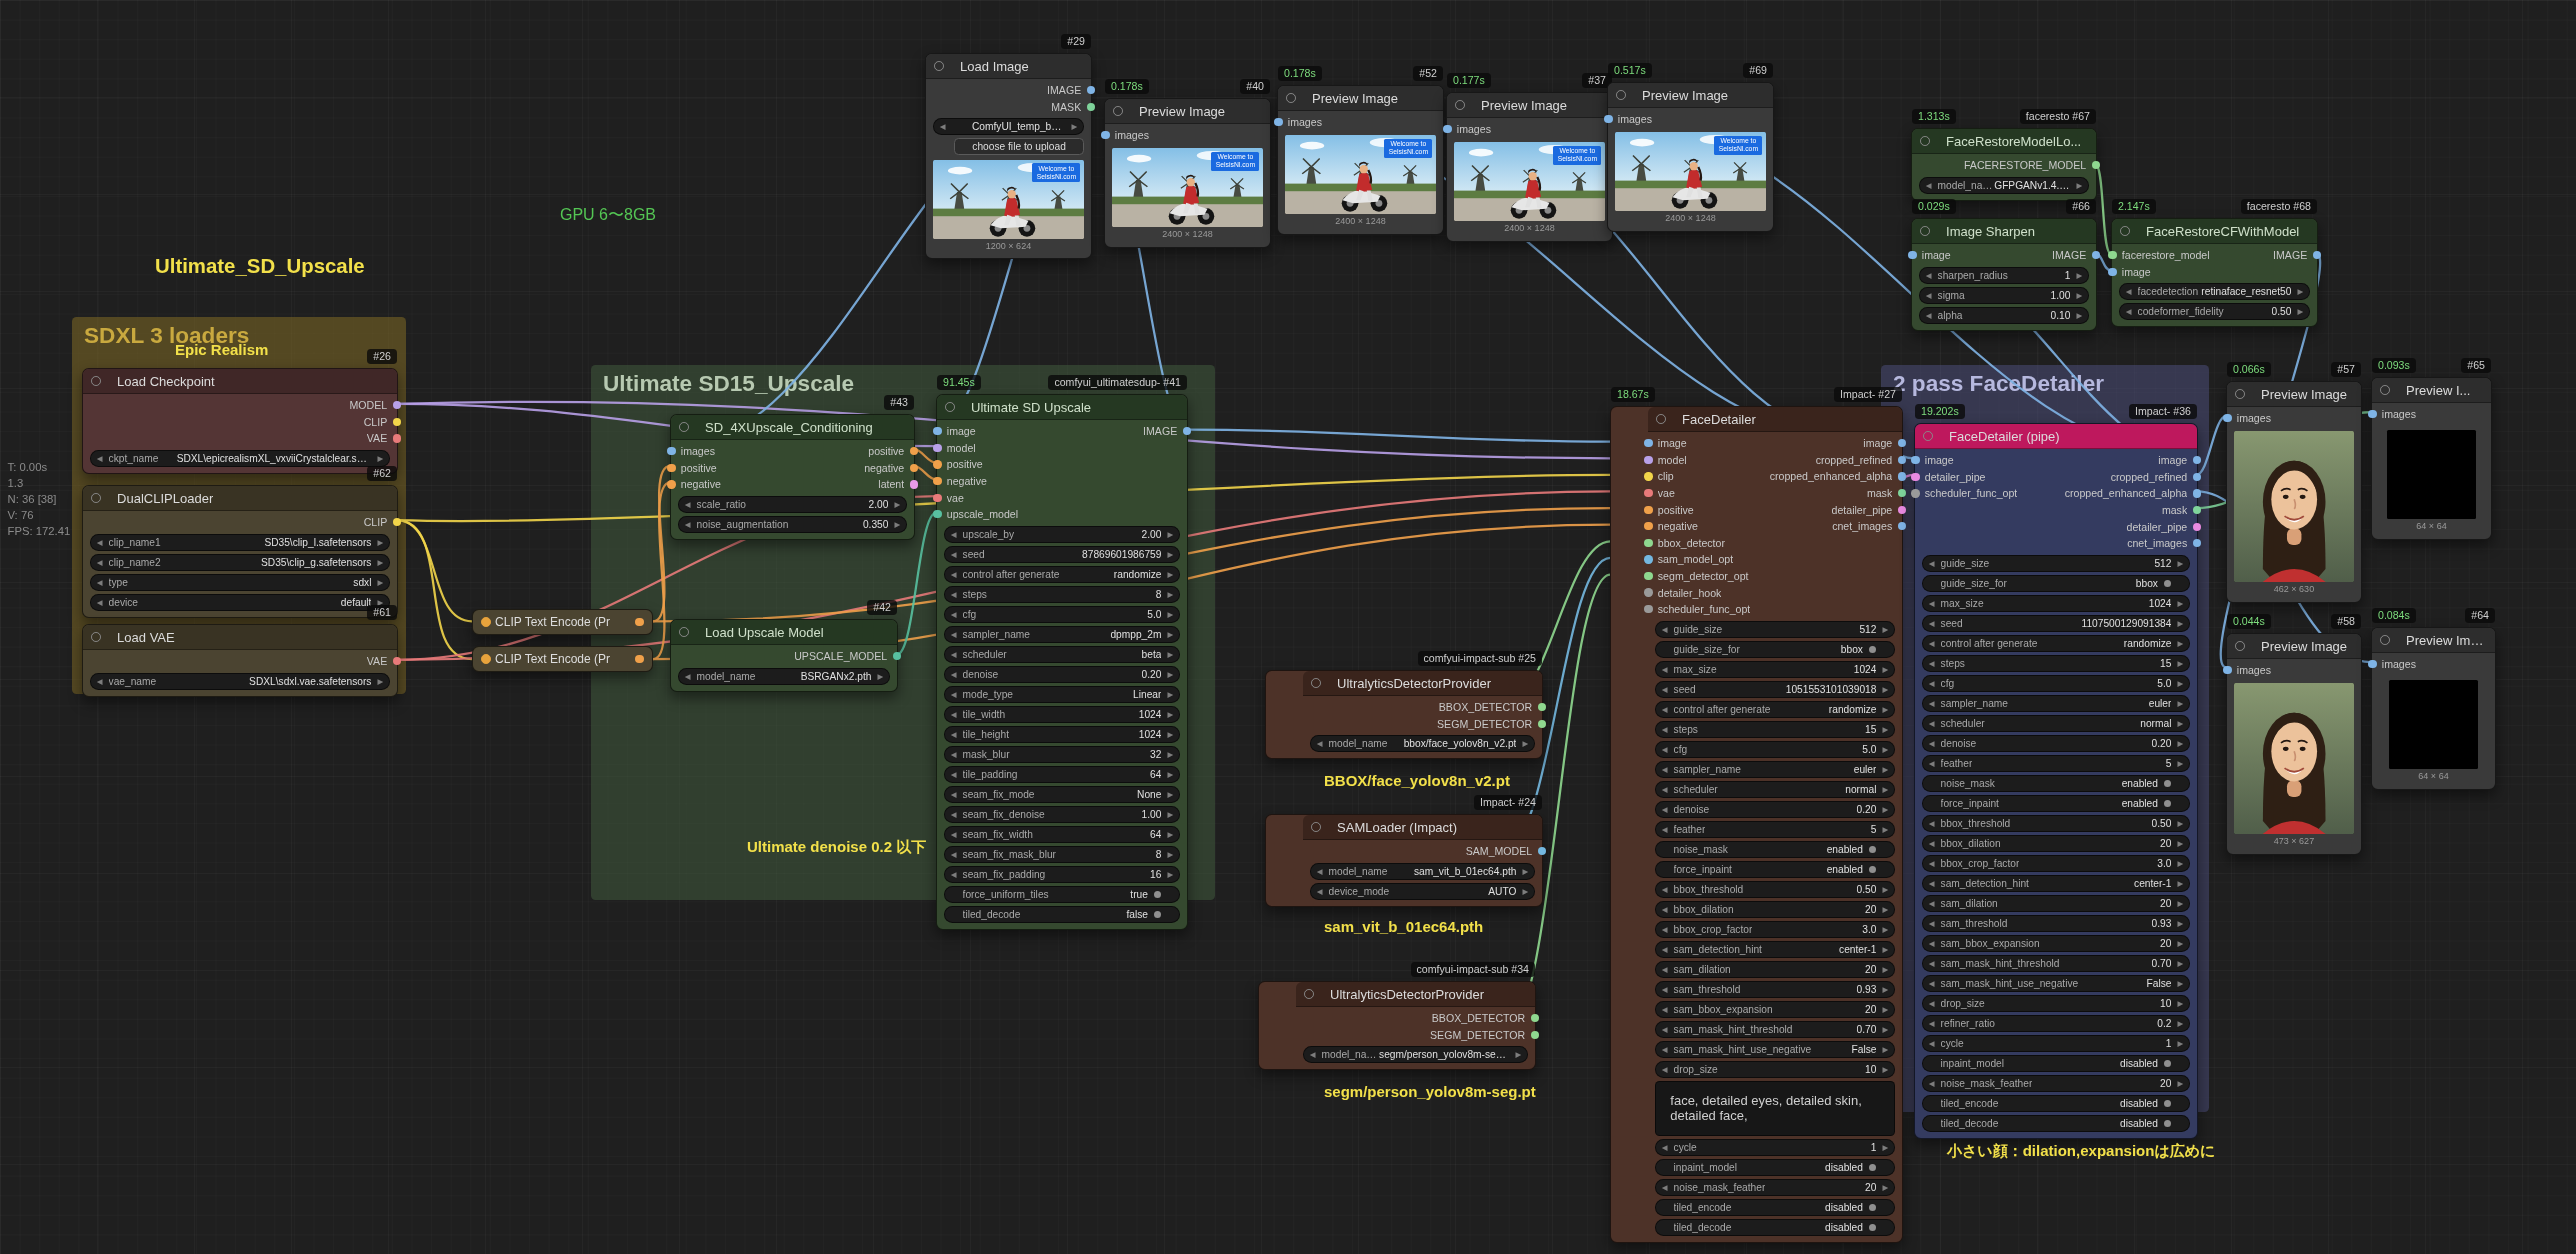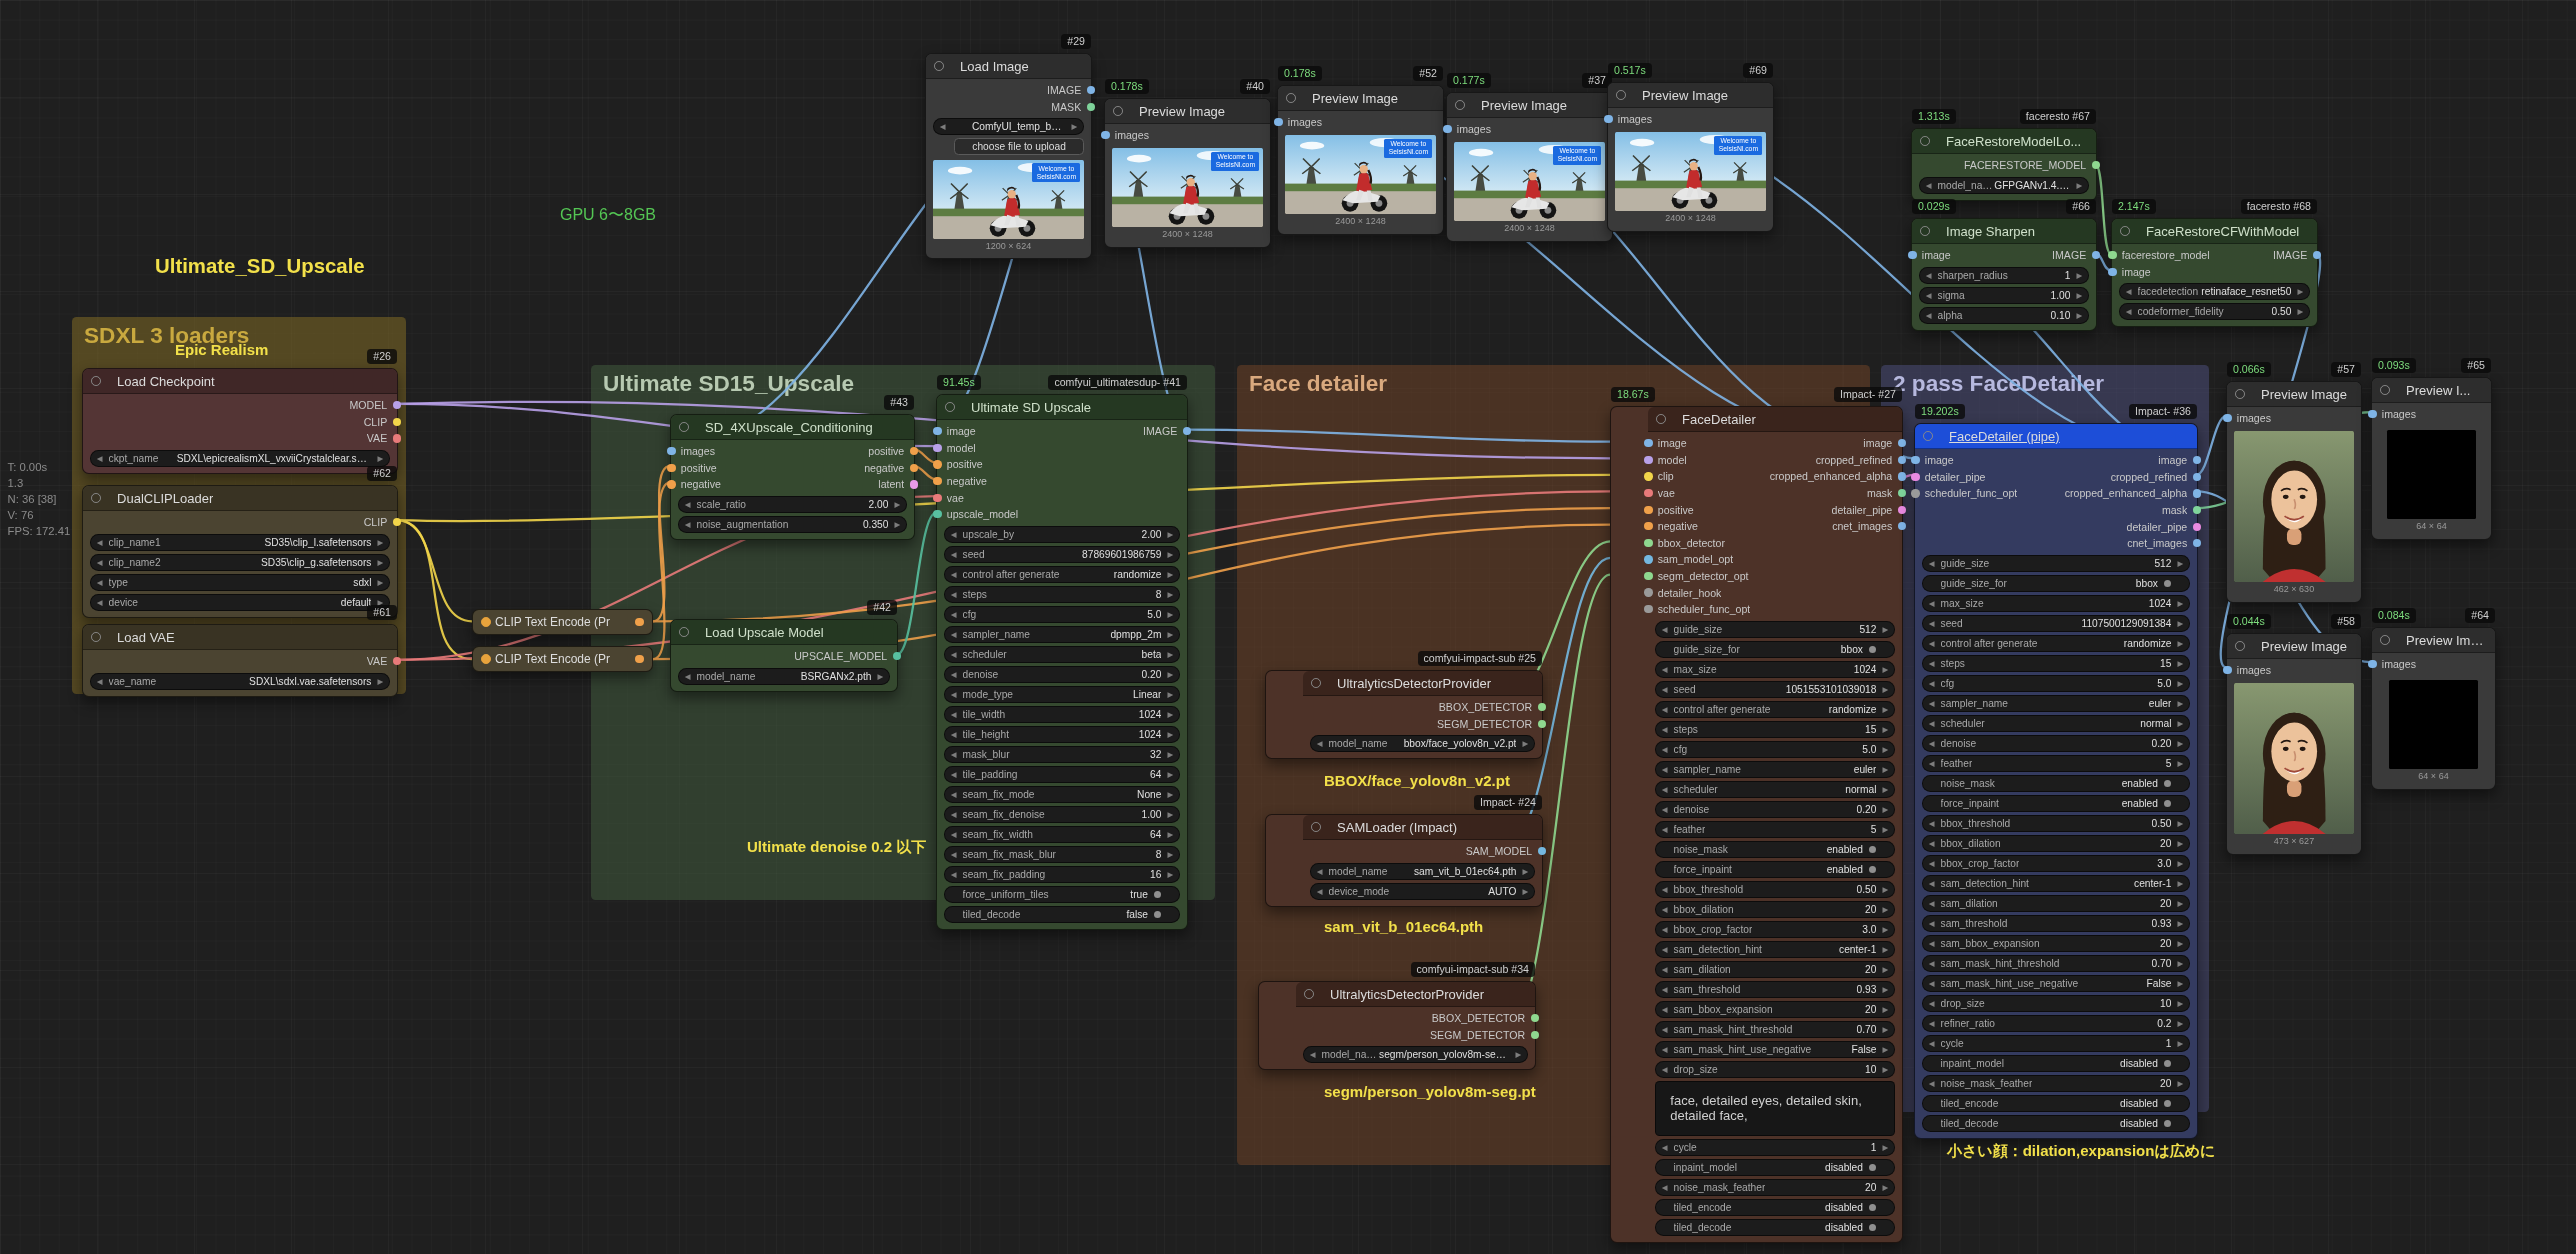--- a/index.html
+++ b/index.html
@@ -35,21 +35,21 @@
   .ntitle{height:24px;display:flex;align-items:center;gap:16px;padding:0 8.3px;
     border-radius:6px 6px 0 0;font-size:13px;color:#dcdcdc;white-space:nowrap;overflow:hidden;
     border-bottom:0.8px solid rgba(0,0,0,.35);}
   .ntext{overflow:hidden;text-overflow:ellipsis;}
   .ncollapse{width:9.8px;height:9.8px;border:1.5px solid #8a8a8a;border-radius:50%;flex:0 0 auto;box-sizing:border-box;}
   .n-dark{background:#3a3a3a;}      .n-dark .ntitle{background:#2d2d2d;}
   .n-green{background:#35492f;}     .n-green .ntitle{background:#253822;color:#cfe0ca;}
   .n-red{background:#543535;}       .n-red .ntitle{background:#402727;}
   .n-olive{background:#4b4431;}     .n-olive .ntitle{background:#393323;}
   .n-maroon{background:#4d3228;padding-left:37px;}    .n-maroon .ntitle{background:#3a241c;}
-  .n-navy{background:#343b60;}      .n-navy .ntitle{background:#1d4ed8;text-decoration:underline;}
+  .n-navy{background:#343b60;}      .n-navy .ntitle{background:#be185d;}
   .n-collapsed{height:26px;display:flex;align-items:center;gap:4px;background:#4b4431;
     border-radius:6.8px;padding:0 8.3px 0 8.3px;font-size:12px;color:#ddd;box-sizing:border-box;}
   .n-collapsed .ncollapse{border-color:#e8a33c;background:#e8a33c;}
   .cdot{width:8.3px;height:8.3px;border-radius:50%;background:#f0a04a;margin-left:auto;flex:0 0 auto;}
   
   .chips{position:absolute;top:-20.4px;left:0;right:0;display:flex;justify-content:flex-end;gap:6px;}
   .chip{font-size:10.6px;padding:1.5px 6px;border-radius:3.8px;background:rgba(10,10,10,.8);color:#cfcfcf;white-space:nowrap;}
   .chip.timing{color:#7ddc7d;margin-right:auto;}
   .chip:empty{display:none;}
   
@@ -159,23 +159,20 @@
       <div class="statline">V: 76</div>
       <div class="statline">FPS: 172.41</div>
     </div>
 
   <div class="group g-sdxl" style="left:72px;top:317px;width:334px;height:377px">
     <div class="gtitle">SDXL 3 loaders</div>
   </div>
   <div class="group g-ultimate" style="left:591px;top:365px;width:624px;height:535px">
     <div class="gtitle">Ultimate SD15_Upscale</div>
   </div>
-  <div class="group g-face" style="left:1237px;top:365px;width:633px;height:800px">
-    <div class="gtitle">Face detailer</div>
-  </div>
   <div class="group g-twopass" style="left:1881px;top:365px;width:328px;height:747px">
     <div class="gtitle">2 pass FaceDetailer</div>
   </div>
 
   <svg class="wires" width="2576" height="1254" viewBox="0 0 3412 1661">
     <g stroke="#f2d54a">
       <path d="M525,689 C585,689 565,823 625,823"></path>
       <path d="M525,689 C600,689 550,873 625,873"></path>
       <path d="M525,689 C900,700 1700,629 2133,629"></path>
     </g>

